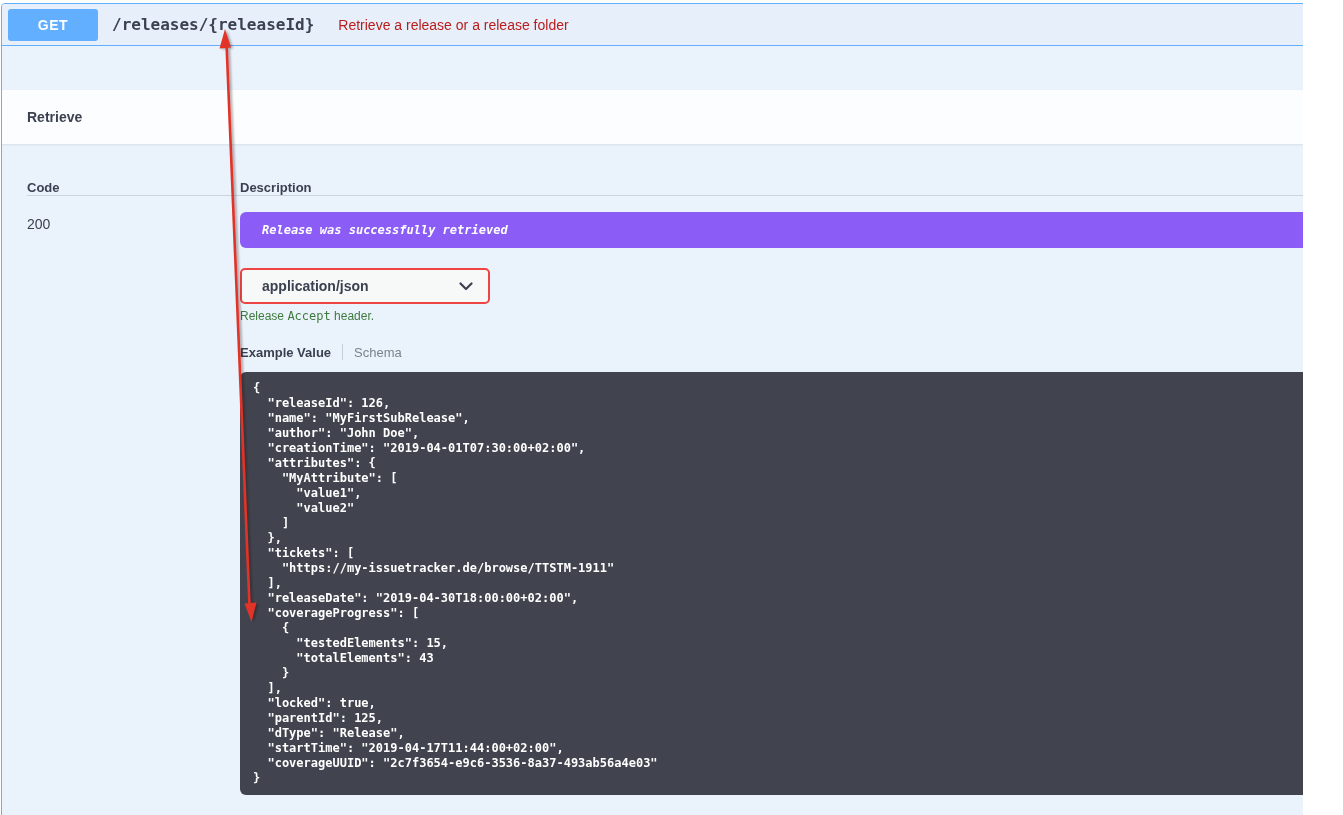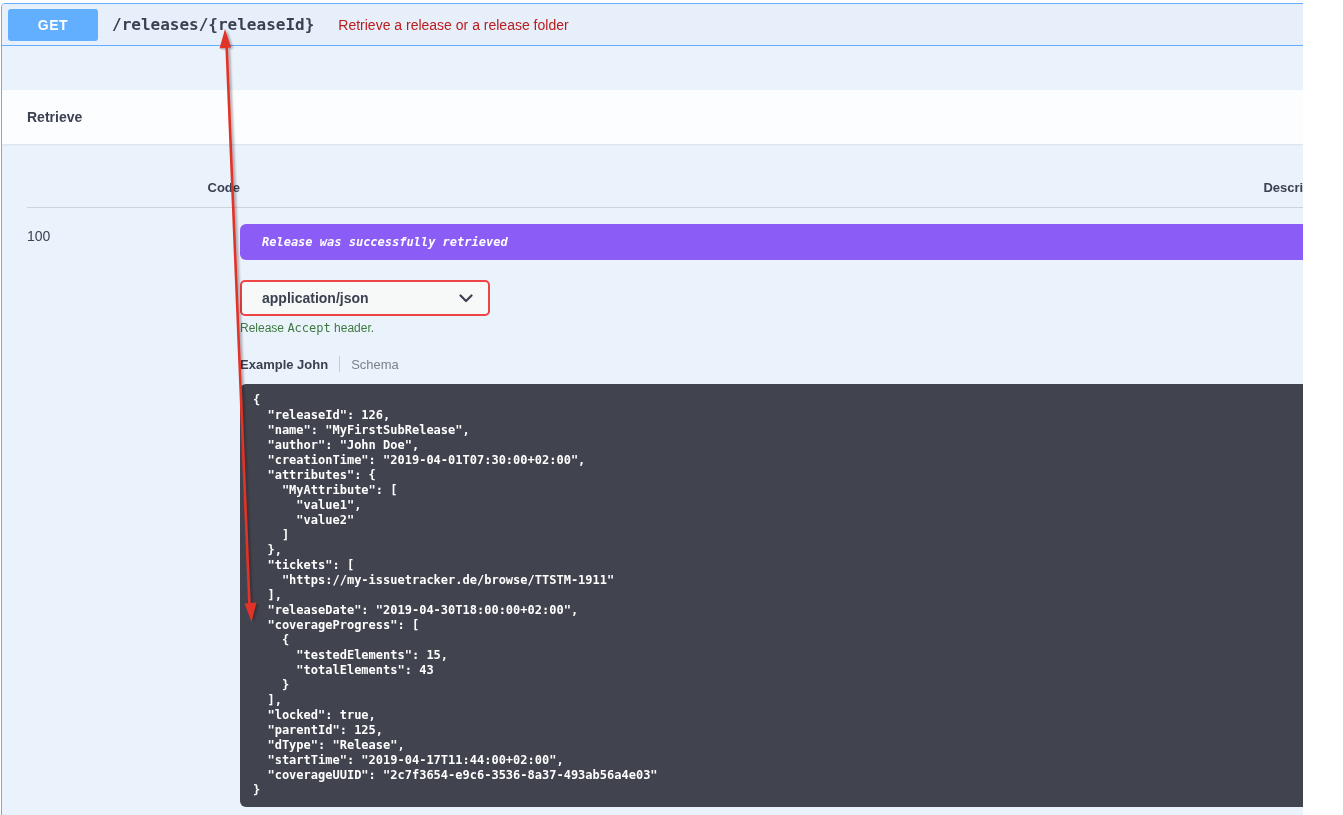--- a/index.html
+++ b/index.html
@@ -30,22 +30,22 @@
   .op-spacer { height:44px; }
 
   .section-header {
     height:54px; background:#fbfdfe; box-shadow:0 1px 2px rgba(0,0,0,.08);
     display:flex; align-items:center; padding:0 25px;
   }
   .section-header h4 { font-size:14px; font-weight:bold; color:#3b4151; }
 
   
   .responses { padding:0 11px 0 25px; }
-  .thead { display:flex; padding-top:36px; padding-bottom:12px;
-           border-bottom:1px solid #ccd3da;text-align:right; }
+  .thead { display:flex; padding-top:36px; 
+           border-bottom:1px solid #ccd3da; }
   .col-code { width:213px; flex:0 0 213px; }
   .col-desc { flex:1; min-width:0; }
   .th { font-size:13px; font-weight:bold; color:#3b4151; }
   .trow { display:flex; padding-top:16px; }
   .code-val { font-size:14px; color:#3b4151; padding-top:4px; }
 
   
   .markdown-box {
     background:#8b5cf6; border-radius:6px; color:#fff;
     font-family:"DejaVu Sans Mono", monospace; font-style:italic; font-weight:bold;
@@ -106,39 +106,39 @@
     </div>
 
     <div class="responses">
 
       <div class="thead">
         <div class="col-code th">Code</div>
         <div class="col-desc th">Description</div>
       </div>
 
       <div class="trow">
-        <div class="col-code code-val">100</div>
+        <div class="col-code code-val">200</div>
 
         <div class="col-desc">
 
           <div class="markdown-box">Release was successfully retrieved</div>
 
           <div class="media-select">
             <span class="sel-label">application/json</span>
             <span class="chev">
               <svg width="14" height="9" viewBox="0 0 14 9">
                 <polyline points="1.5,1.5 7,7 12.5,1.5" fill="none" stroke="#3b4151" stroke-width="2.2" stroke-linecap="round" stroke-linejoin="round"></polyline>
               </svg>
             </span>
           </div>
 
           <div class="accept-hint"><span>Release </span><code>Accept</code><span> header.</span></div>
 
           <div class="tabs">
-            <span class="tab active">Example John</span>
+            <span class="tab active">Example Value</span>
             <span class="tab-divider"></span>
             <span class="tab inactive">Schema</span>
           </div>
 
           <pre class="code-block">{
   "releaseId": 126,
   "name": "MyFirstSubRelease",
   "author": "John Doe",
   "creationTime": "2019-04-01T07:30:00+02:00",
   "attributes": {

